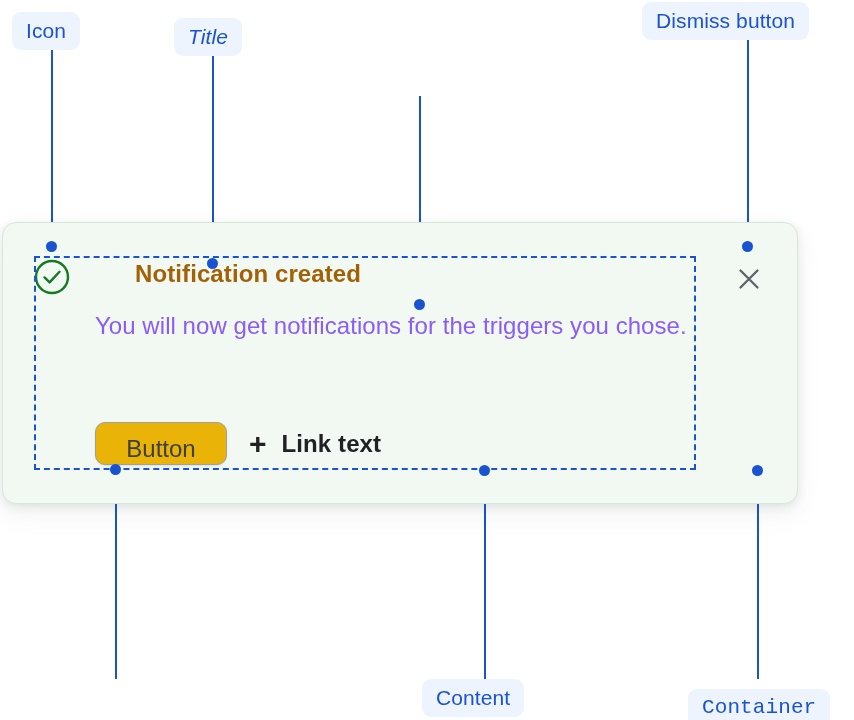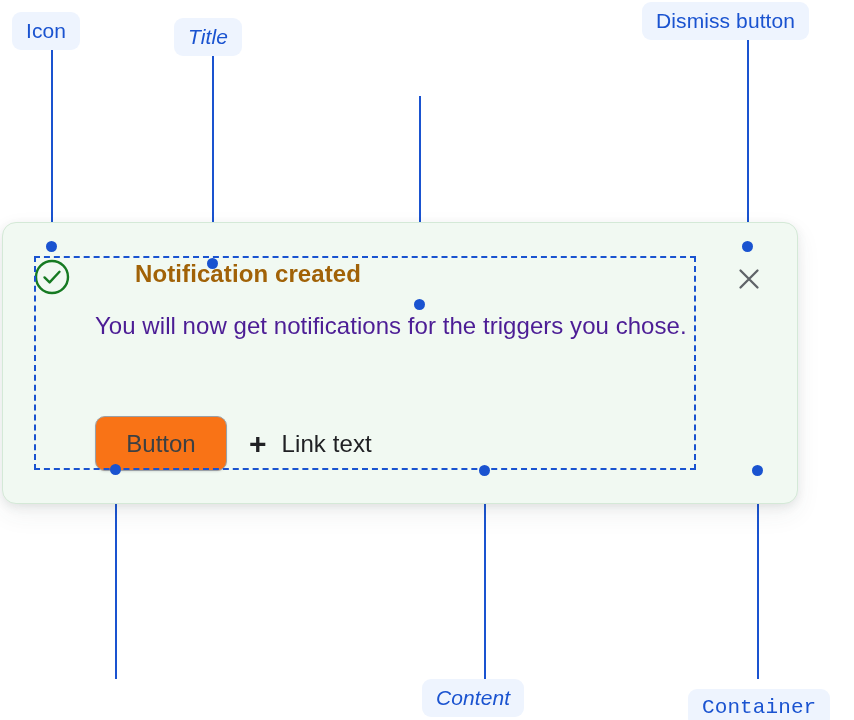--- a/index.html
+++ b/index.html
@@ -97,38 +97,38 @@
     white-space: nowrap;
     margin-left: 40px;
   }
   .notif-desc {
     position: absolute;
     left: 95px;
     top: 306px;
     width: 600px;
     font-size: 24px;
     line-height: 40px;
-    color: #4c1d95;
+    color: #8b5cf6;
     letter-spacing: 0.05px;
   }
 
   
   .actions-row {
     position: absolute;
     left: 95px;
     top: 417px;
     height: 53px;
     display: flex;
     align-items: center;
   }
   .btn {
-    height: 55px;
+    height: 43px;
     min-width: 132px;
     box-sizing: border-box;
-    background: #f97316;
+    background: #eab308;
     border: 1px solid #9aa0a6;
     border-radius: 10px;
     color: #3c4043;
     font-family: "Liberation Sans", sans-serif;
     font-size: 24px;
     line-height: 51px;
     text-align: center;
     padding: 0 16px;
     cursor: pointer;
     box-shadow: 0 1px 2px rgba(60,64,67,0.12);
@@ -144,20 +144,21 @@
     font-size: 30px;
     line-height: 30px;
     font-weight: bold;
     color: #202124;
     margin-right: 15px;
   }
   .link-text {
     font-size: 24px;
     color: #202124;
     letter-spacing: 0.1px;
+    font-weight: bold;
   }
 
   
   .dismiss-btn {
     position: absolute;
     left: 732px;
     top: 262px;
     width: 34px;
     height: 34px;
     display: flex;
@@ -223,17 +224,17 @@
   <div class="dot" style="left:752px; top:465px;"></div>
 
   <div class="pill" style="left:12px; top:12px;">Icon</div>
 
   <div class="pill" style="left:174px; top:18px;font-style:italic;">Title</div>
 
 
   <div class="pill" style="left:642px; top:2px;">Dismiss button</div>
 
 
-  <div class="pill" style="left:422px; top:679px;font-style:italic;">Content</div>
+  <div class="pill" style="left:422px; top:679px;">Content</div>
 
   <div class="pill" style="left:688px; top:689px;font-family:Liberation Mono, monospace;">Container</div>
 
 </div>
 
 </body></html>

